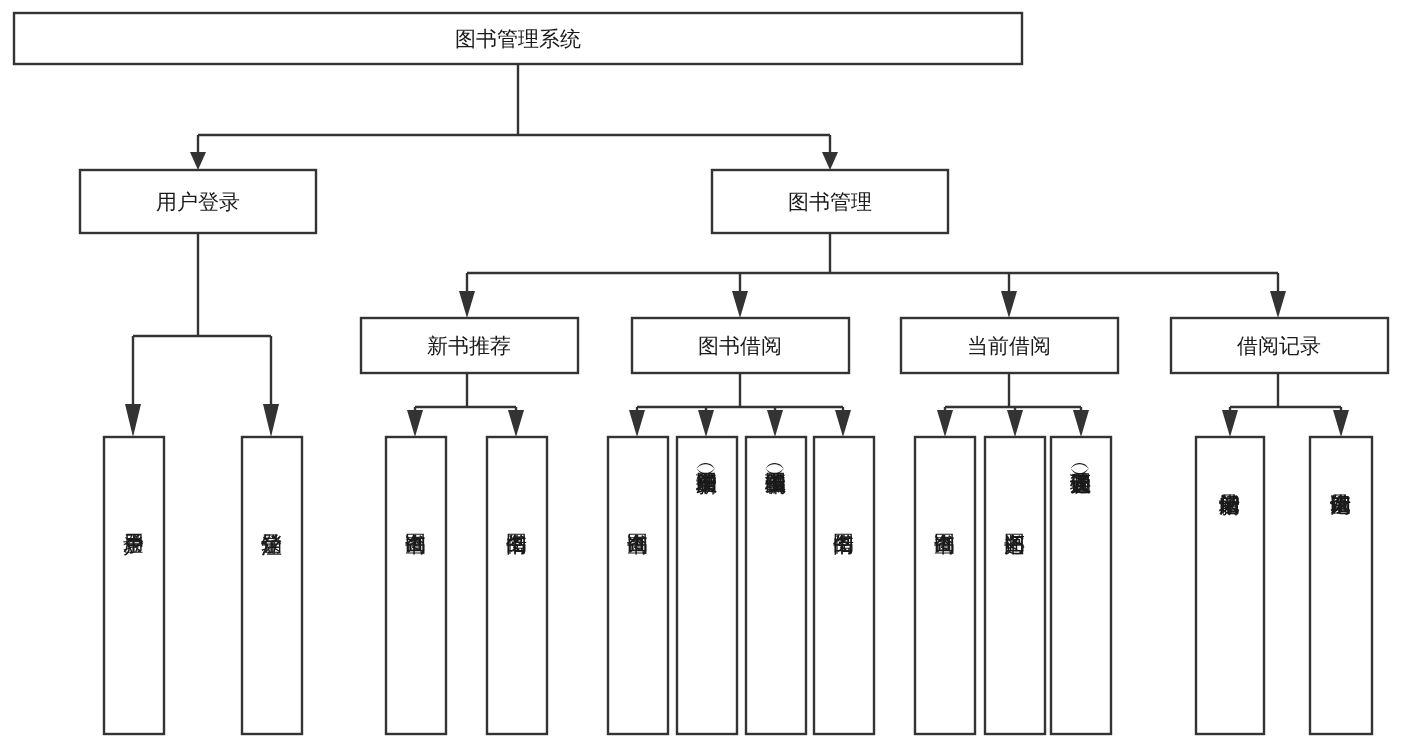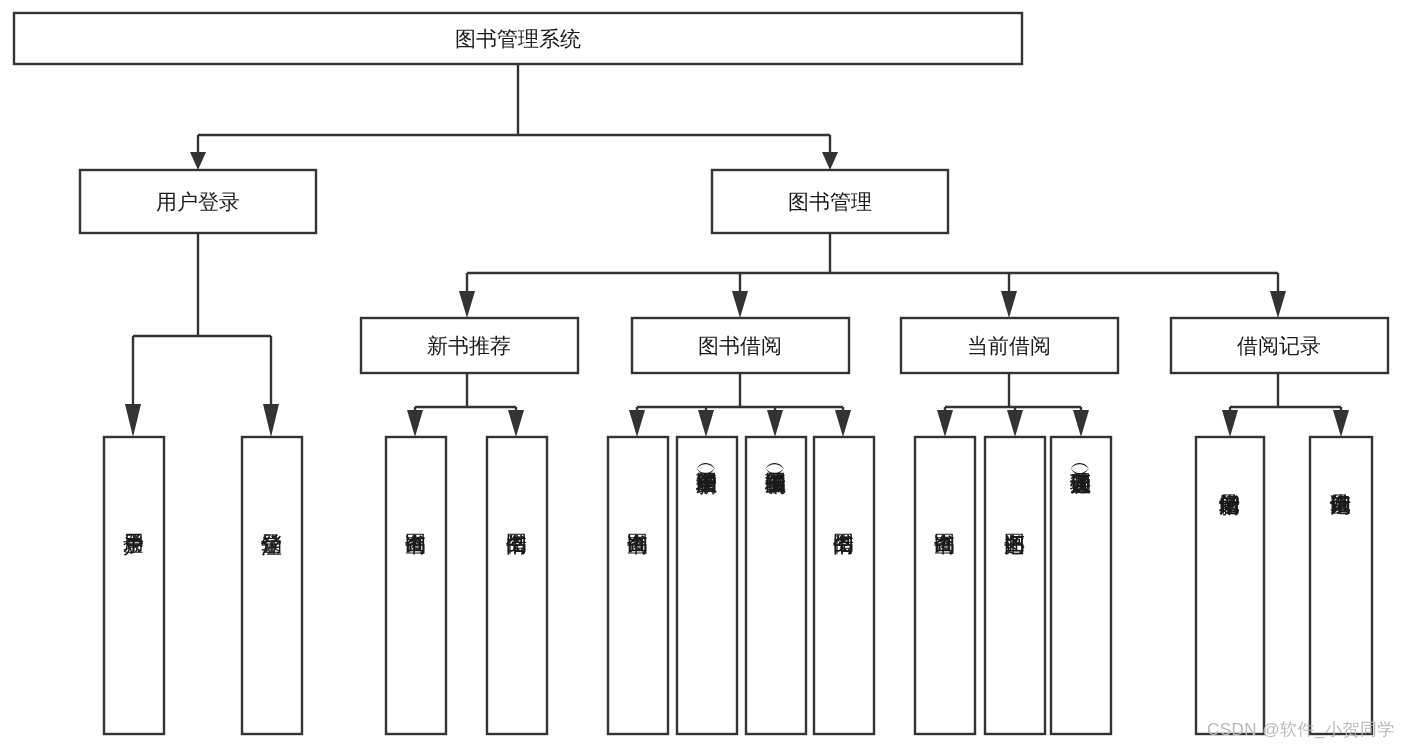--- a/index.html
+++ b/index.html
@@ -214,14 +214,13 @@
       <rect class="node-rect" x="1196" y="437" width="68" height="297"></rect>
       <text class="node-label-v" x="1230" y="477" writing-mode="tb">新增借阅记录</text>
     </g>
     <g>
       <rect class="node-rect" x="1310" y="437" width="62" height="297"></rect>
       <text class="node-label-v" x="1341" y="477" writing-mode="tb">查询借阅记录</text>
     </g>
 
   </svg>
 
-  <div class="watermark">CSDN @软件_小贺同学</div>
 </div>
 
 </body></html>

